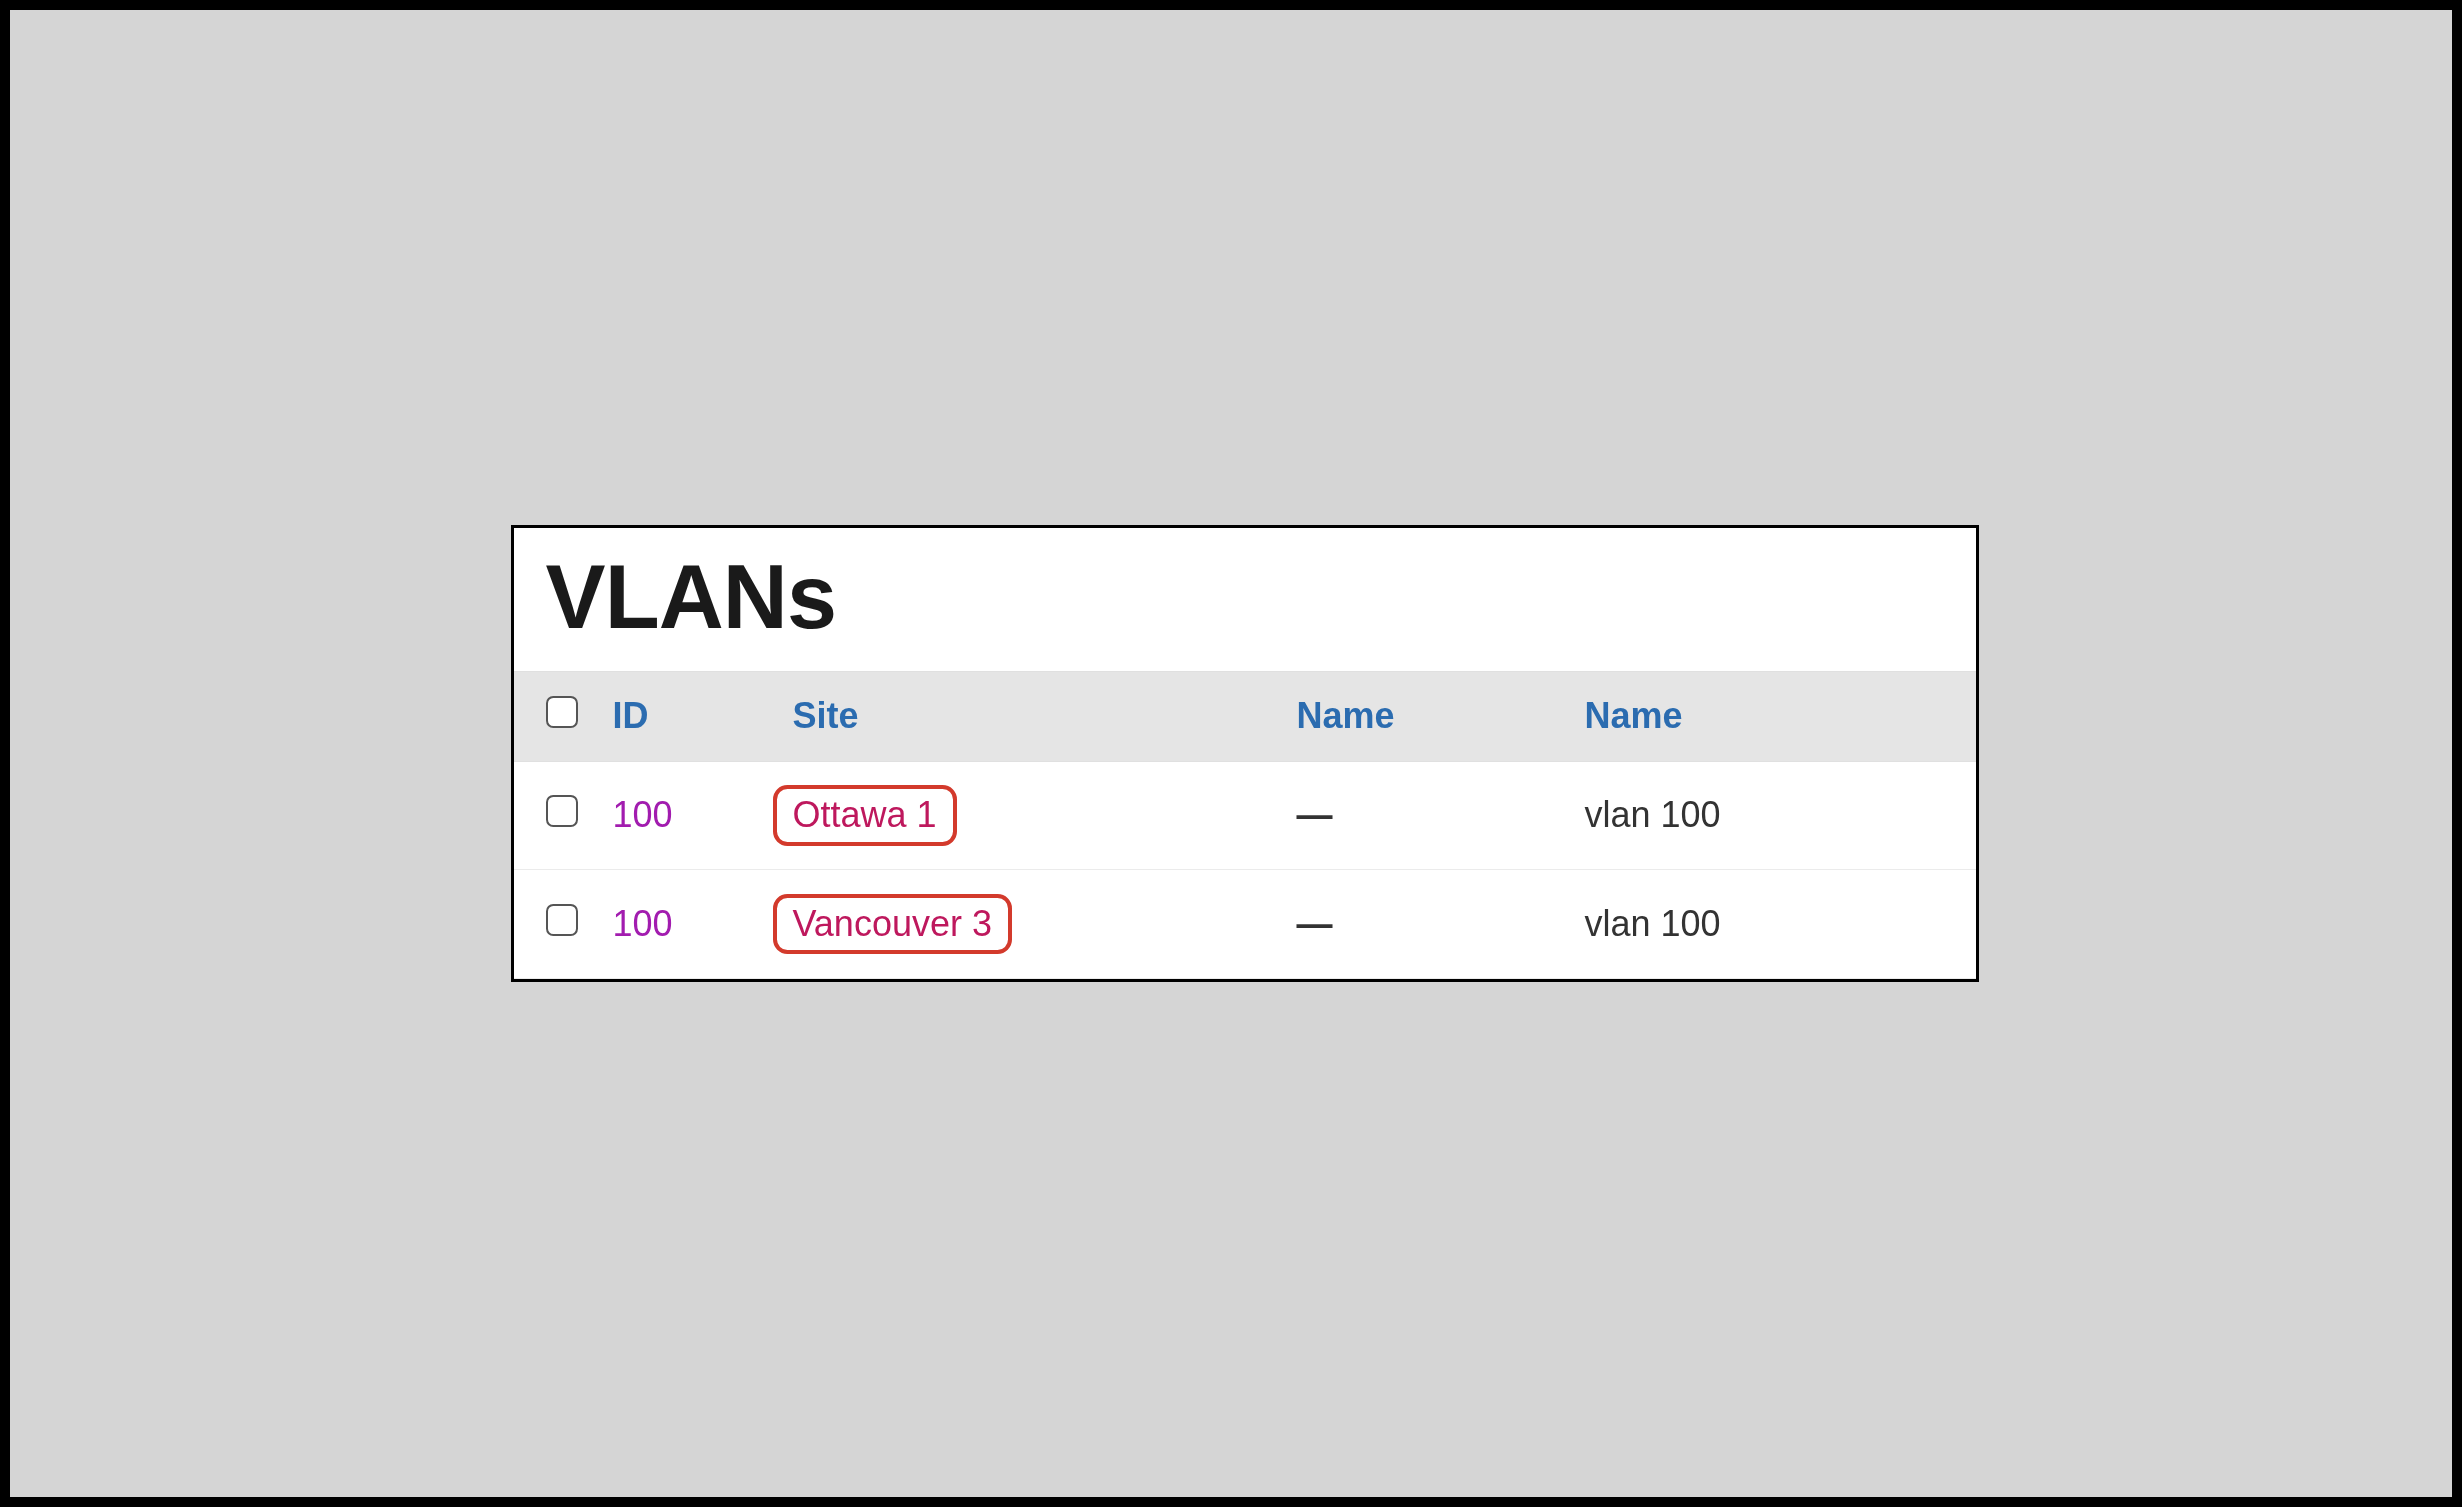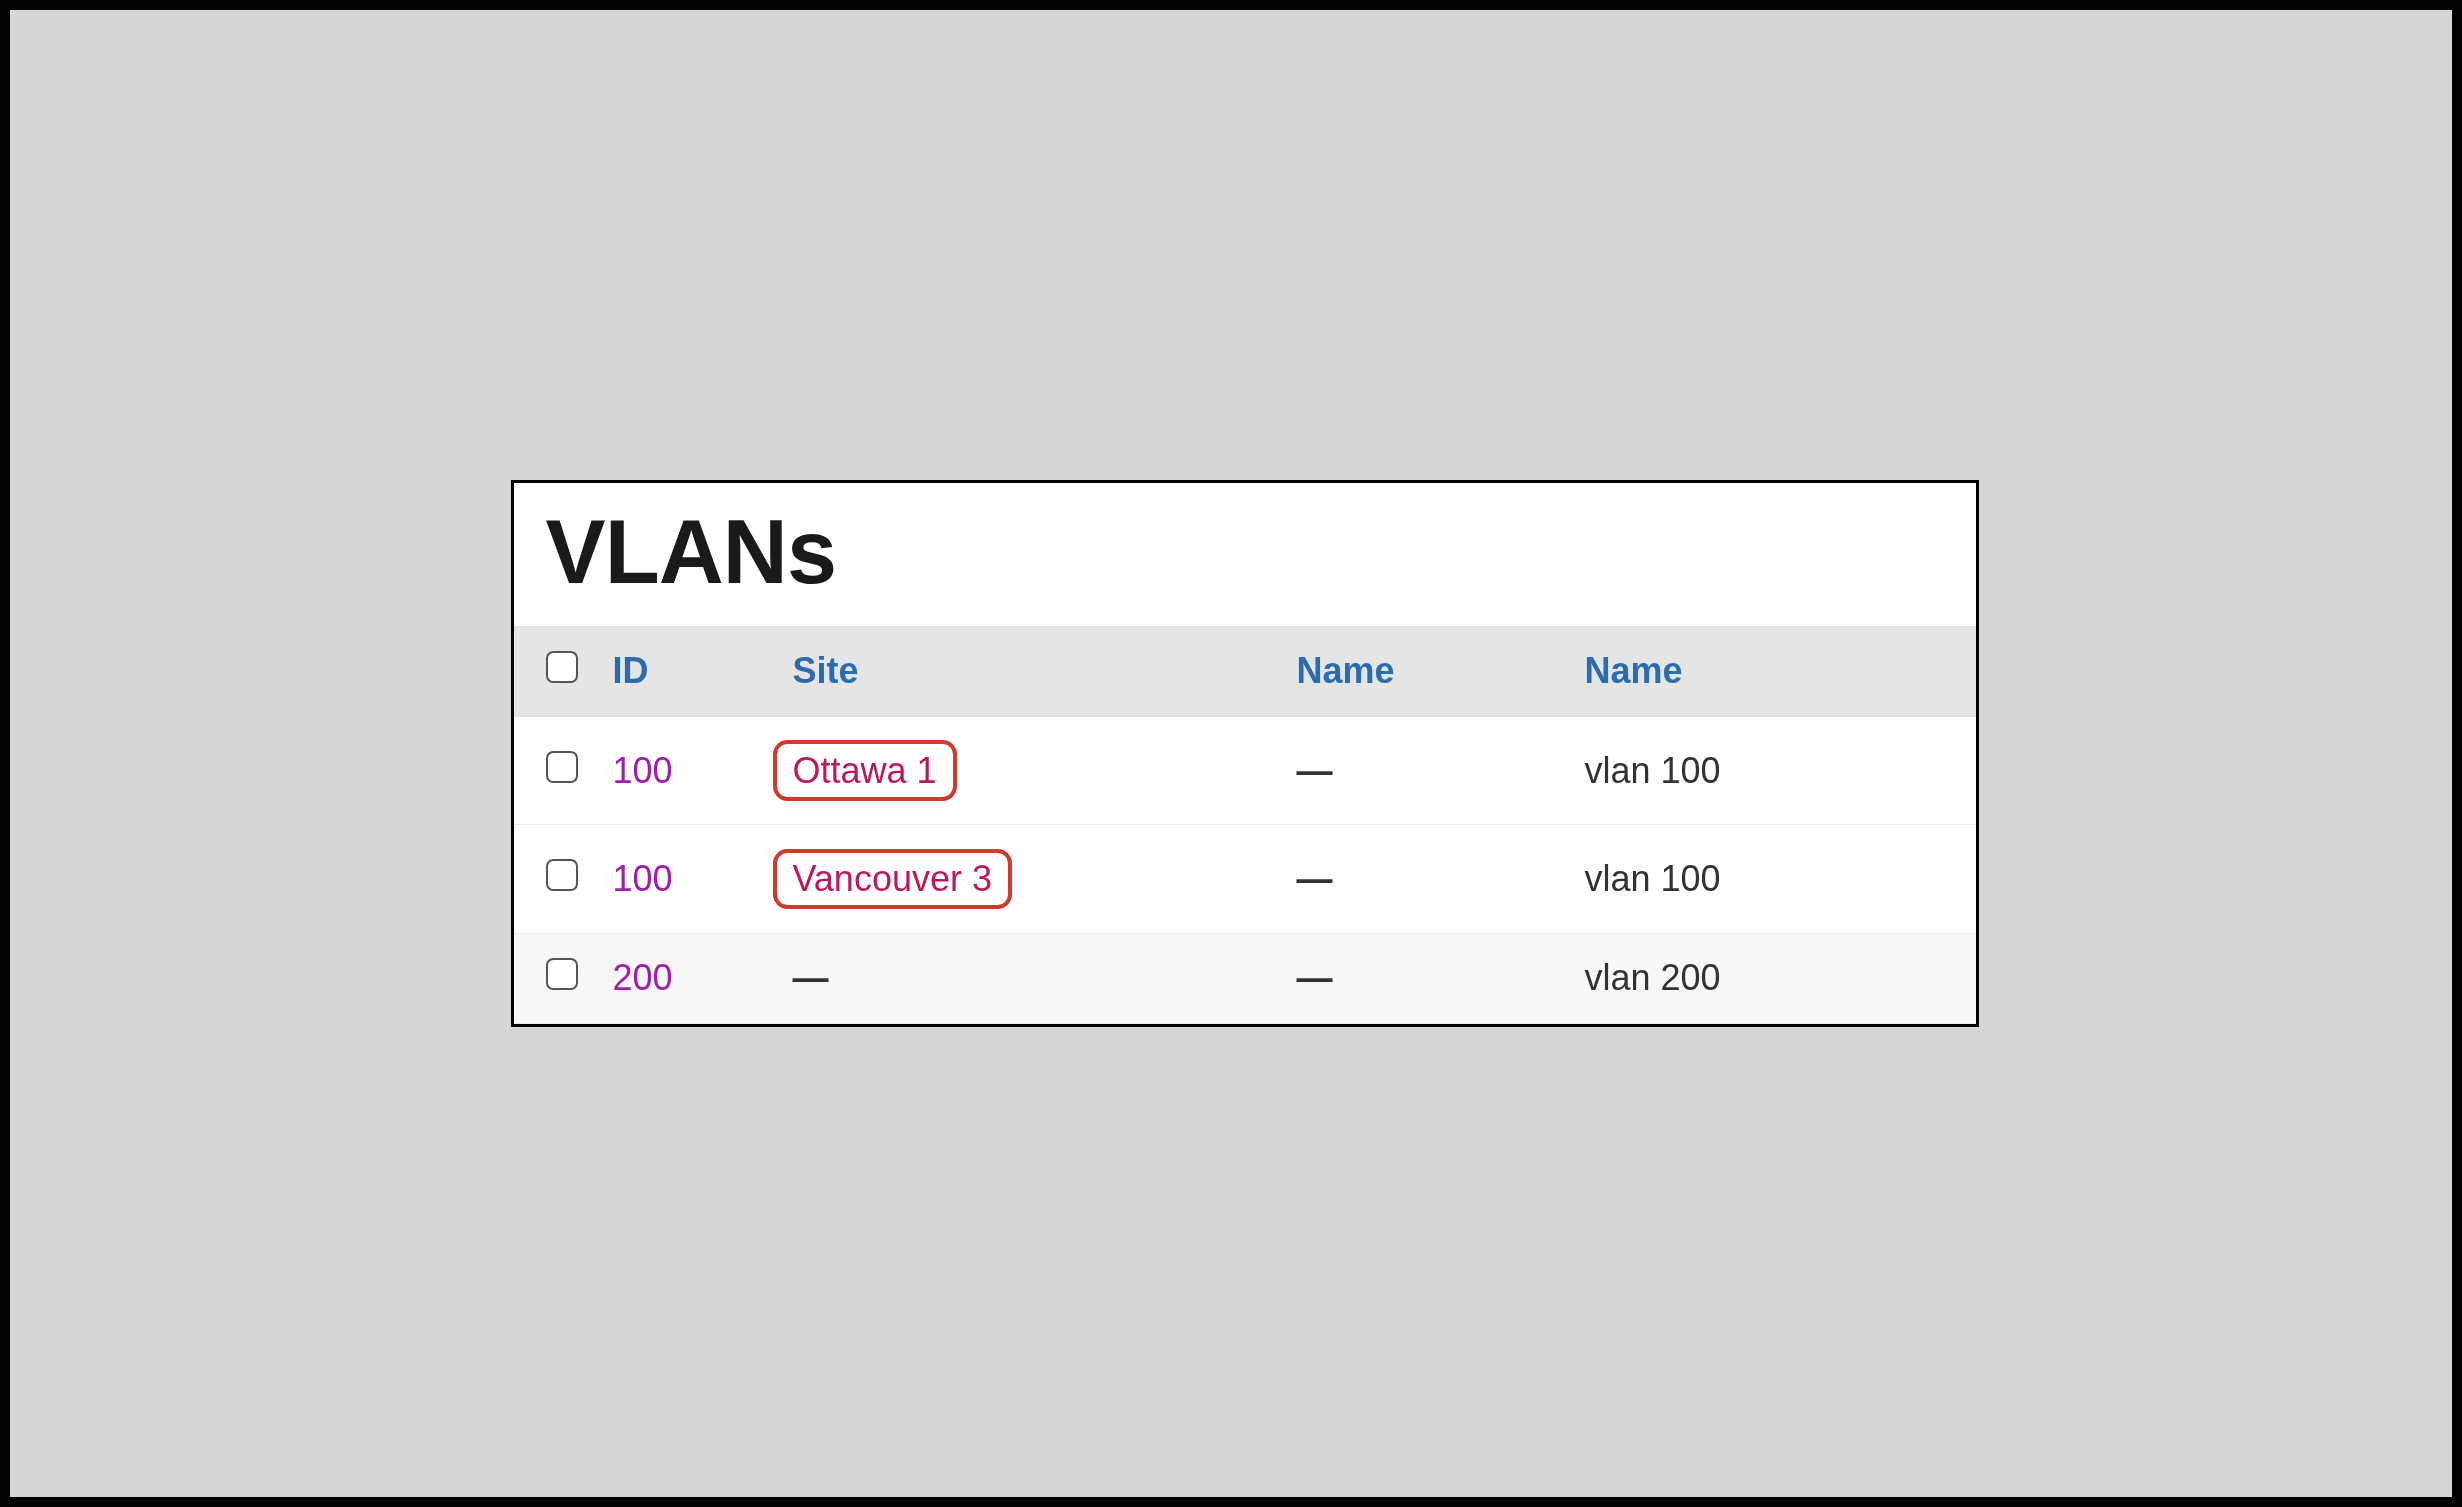--- a/index.html
+++ b/index.html
@@ -187,35 +187,18 @@
             </span>
           </td>
           <td class="group-col">
             <span class="dash">—</span>
           </td>
           <td class="name-col">
             <span>vlan 100</span>
           </td>
         </tr>
 
-        <tr class="alt">
-          <td class="checkbox-col">
-            <span class="checkbox"></span>
-          </td>
-          <td class="id-col">
-            <a class="link">200</a>
-          </td>
-          <td class="site-col">
-            <span class="dash">—</span>
-          </td>
-          <td class="group-col">
-            <span class="dash">—</span>
-          </td>
-          <td class="name-col">
-            <span>vlan 200</span>
-          </td>
-        </tr>
 
       </tbody>
     </table>
   </div>
 </div>
 
 
 </body></html>

